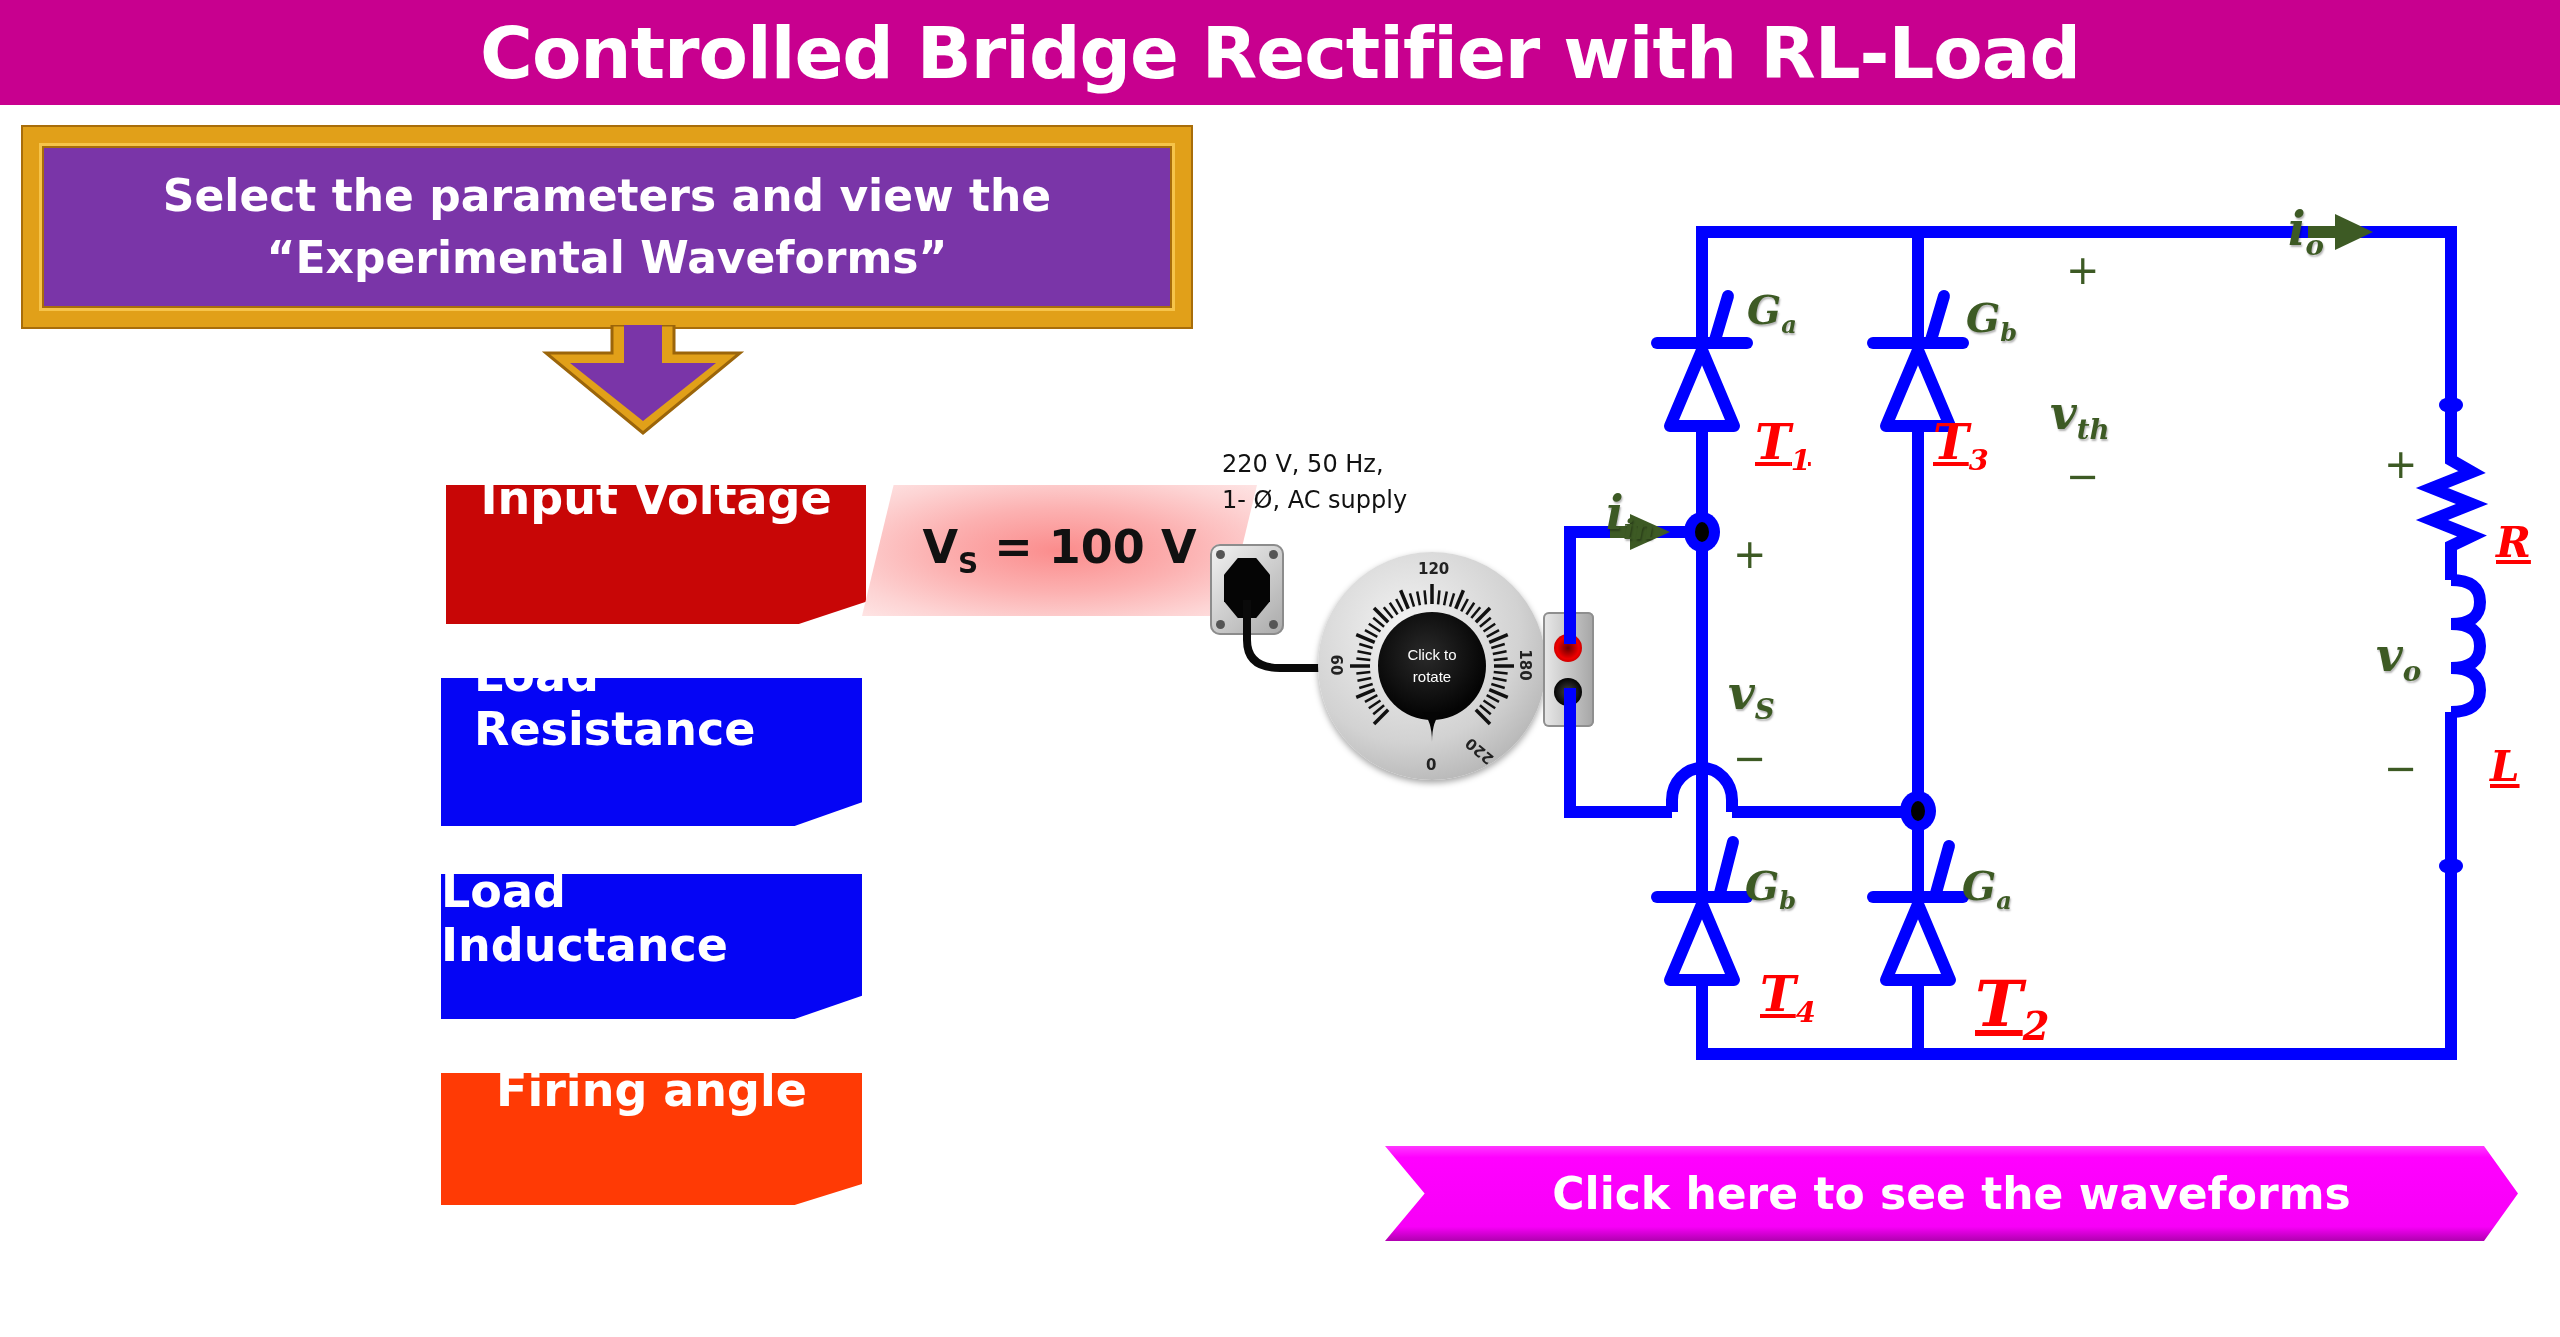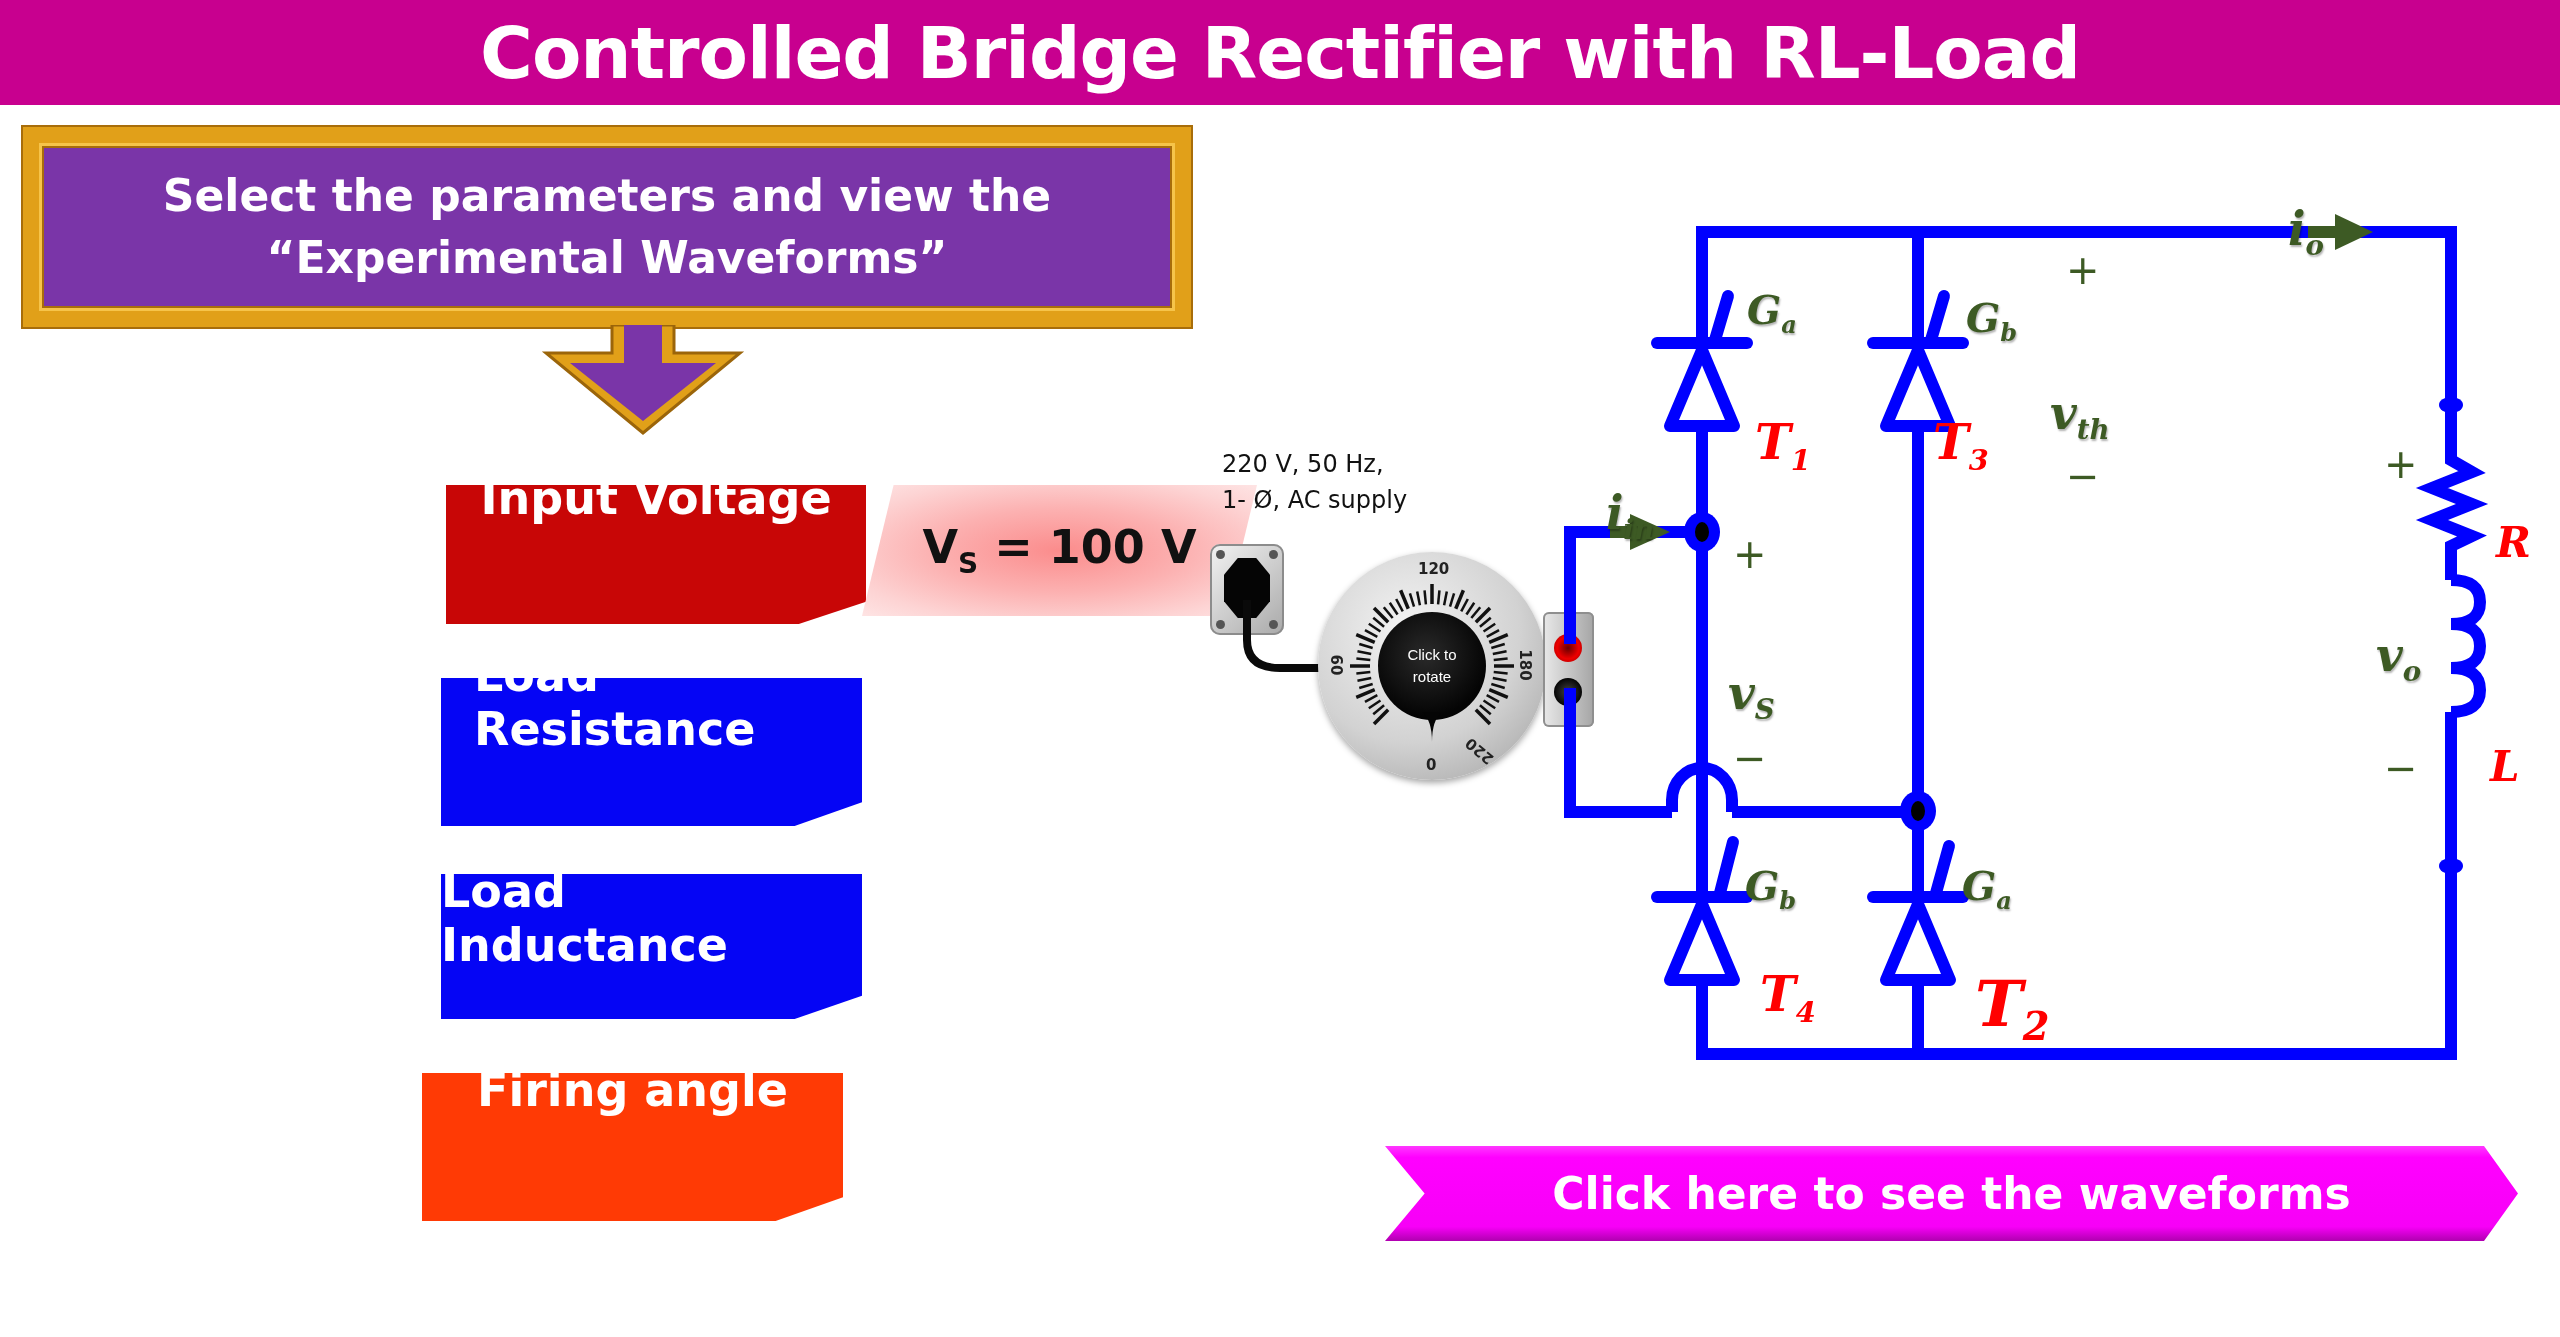--- a/index.html
+++ b/index.html
@@ -16,21 +16,21 @@
 
   .param-btn { position:absolute; display:flex; align-items:flex-start; justify-content:center; cursor:pointer;
     clip-path: polygon(0 0, 100% 0, 100% 84%, 84% 100%, 0 100%); box-sizing:border-box; }
   .param-btn span { color:#fff; font-weight:bold; font-size:46px; font-family:"DejaVu Sans", sans-serif; }
   .btn-input { left:446px; top:485px; width:420px; height:139px; background:#c80606; }
   .btn-input span { margin-top:-14px; }
   .btn-res { left:441px; top:678px; width:421px; height:148px; background:#0505f5;padding-left:33px; }
   .btn-res span { margin-top:-30px; }
   .btn-ind { left:441px; top:874px; width:421px; height:145px; background:#0505f5; }
   .btn-ind span { margin-top:-10px; }
-  .btn-fire { left:422px; top:1073px; width:421px; height:148px; background:#ff3a05; }
+  .btn-fire { left:441px; top:1073px; width:421px; height:132px; background:#ff3a05; }
   .btn-fire span { margin-top:-10px; }
 
   .vs-box { position:absolute; left:862px; top:485px; width:395px; height:131px;
     clip-path: polygon(8% 0, 100% 0, 92% 100%, 0 100%);
     background: radial-gradient(ellipse at 50% 50%, #fb8c8c 0%, #fcb1b1 45%, #fdd4d4 80%, #fee4e4 100%);
     display:flex; align-items:center; justify-content:center; }
   .vs-box .vs-text { font-weight:bold; font-size:46px; color:#111; font-family:"DejaVu Sans", sans-serif; }
   .vs-box sub { font-size:28px; }
 
   .supply-label { position:absolute; left:1222px; top:446px; font-weight:normal; font-size:24px; line-height:36px; color:#111; font-family:"DejaVu Sans", sans-serif; }
@@ -53,21 +53,21 @@
 
   .terminal { position:absolute; left:1543px; top:612px; width:51px; height:115px; border-radius:6px;
     background:linear-gradient(90deg,#e9e9e9,#a5a5a5); box-shadow: inset 0 0 0 2px #8f8f8f; }
   .terminal .jack { position:absolute; left:11px; width:28px; height:28px; border-radius:50%; }
   .jack-red { top:22px; background:radial-gradient(circle,#600 0%,#e00 55%,#900 100%); }
   .jack-black { top:66px; background:radial-gradient(circle,#444 0%,#050505 70%); }
 
   .circuit { position:absolute; left:0; top:0; }
   .lbl { position:absolute; font-family:"DejaVu Serif", serif; font-style:italic; font-weight:bold; color:#3d5a24; text-shadow:1px 2px 2px rgba(0,0,0,.3);margin-top:36px; }
   .lbl sub { font-size:60%; }
-  .lbl-red { color:#ff0000; text-shadow:none; }
+  .lbl-red { color:#ff0000; text-shadow:none;text-decoration:underline; }
   .sign { position:absolute; font-family:"DejaVu Sans", sans-serif; color:#3d5a24; font-size:40px; line-height:40px; }
 
   .wave-btn { position:absolute; left:1385px; top:1146px; width:1133px; height:95px; cursor:pointer;
     clip-path: polygon(0 0, 97% 0, 100% 50%, 97% 100%, 0 100%, 3.5% 50%);
     background: linear-gradient(180deg,#ff38ff 0%,#ff00ff 12%,#f700f7 85%,#b000b0 100%);
     display:flex; align-items:center; justify-content:center; }
   .wave-btn span { color:#fff; font-weight:bold; font-size:44px; font-family:"DejaVu Sans", sans-serif; }
 </style>
 </head>
 <body>

